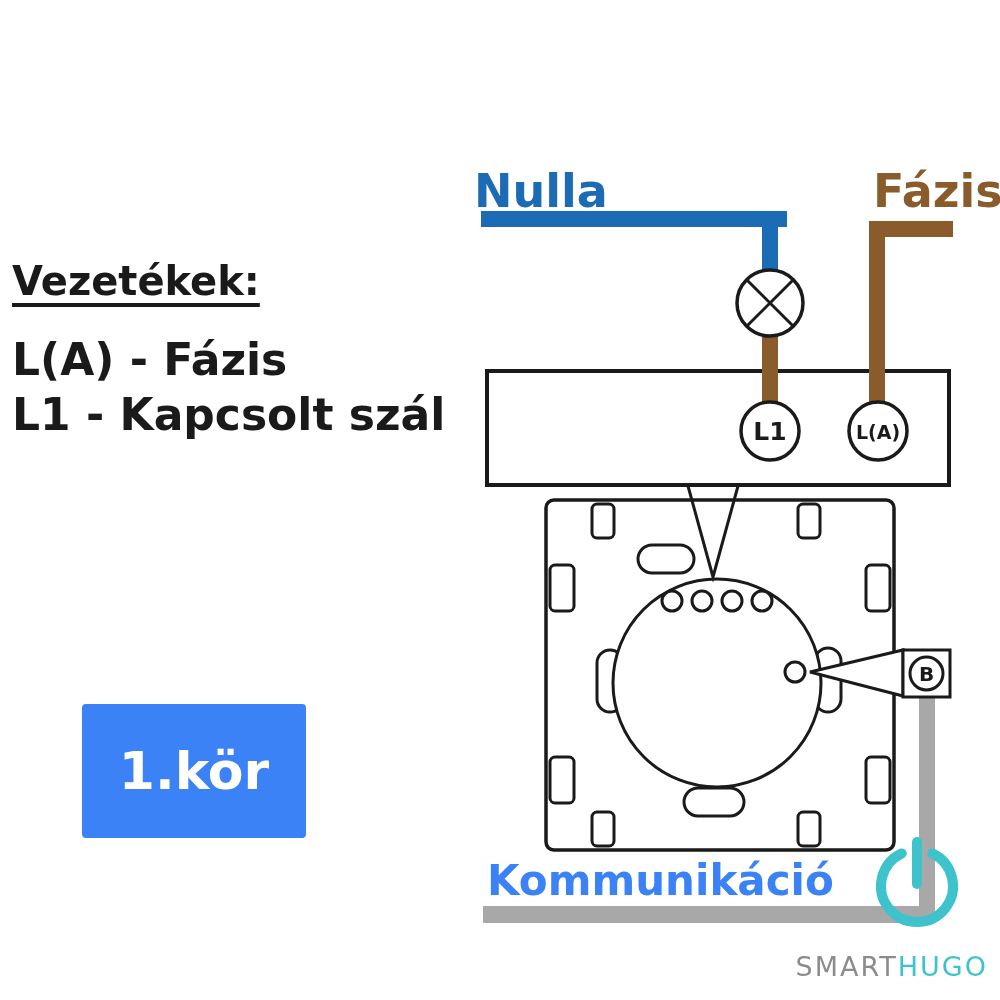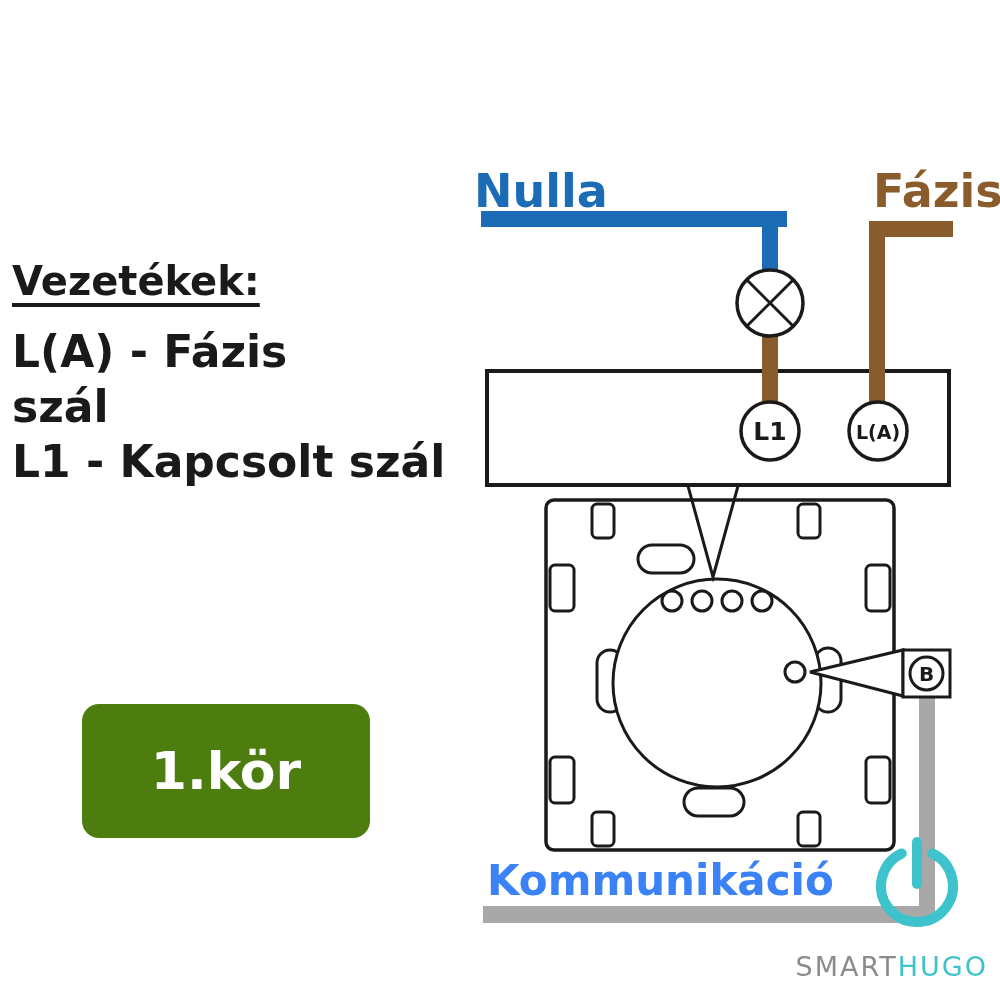--- a/index.html
+++ b/index.html
@@ -18,27 +18,27 @@
   }
   .label-comm {
     position: absolute; left: 487px; top: 856px;
     font-size: 42px; font-weight: bold; color: #3b82f6;
   }
 
   .legend { position: absolute; left: 12px; top: 258px; width: 470px; color: #1a1a1a; }
   .legend-title {
     font-size: 40px; font-weight: bold;
     text-decoration: underline; text-decoration-thickness: 4px; text-underline-offset: 8px;
-    margin-bottom: 20px;
+    margin-bottom: 28px;
   }
   .legend-line { font-size: 44px; font-weight: bold; line-height: 55px; white-space: nowrap; }
 
   .badge {
-    position: absolute; left: 82px; top: 704px; width: 288px; height: 134px;
-    background: #4d7c0f; border-radius: 17px;
+    position: absolute; left: 82px; top: 704px; width: 224px; height: 134px;
+    background: #3b82f6; border-radius: 4px;
     display: flex; align-items: center; justify-content: center;
   }
   .badge-text { color: #ffffff; font-size: 52px; font-weight: bold; }
 
   .brand {
     position: absolute; right: 12px; top: 951px;
     font-size: 27px; letter-spacing: 2px; white-space: nowrap;
   }
   .brand .smart { color: #8c8c8c; }
   .brand .hugo { color: #3ec3cc; }
@@ -110,21 +110,20 @@
     <line x1="917" y1="842" x2="917" y2="884" stroke="#3ec3cc" stroke-width="10" stroke-linecap="round"></line>
   </svg>
 
   <div class="label-neutral">Nulla</div>
   <div class="label-phase">Fázis</div>
   <div class="label-comm">Kommunikáció</div>
 
   <div class="legend">
     <div class="legend-title">Vezetékek:</div>
     <div class="legend-line">L(A) - Fázis</div>
-    <div class="legend-line">szál</div>
     <div class="legend-line">L1 - Kapcsolt szál</div>
   </div>
 
   <div class="badge">
     <span class="badge-text">1.kör</span>
   </div>
 
   <div class="brand">
     <span class="smart">SMART</span><span class="hugo">HUGO</span>
   </div>

